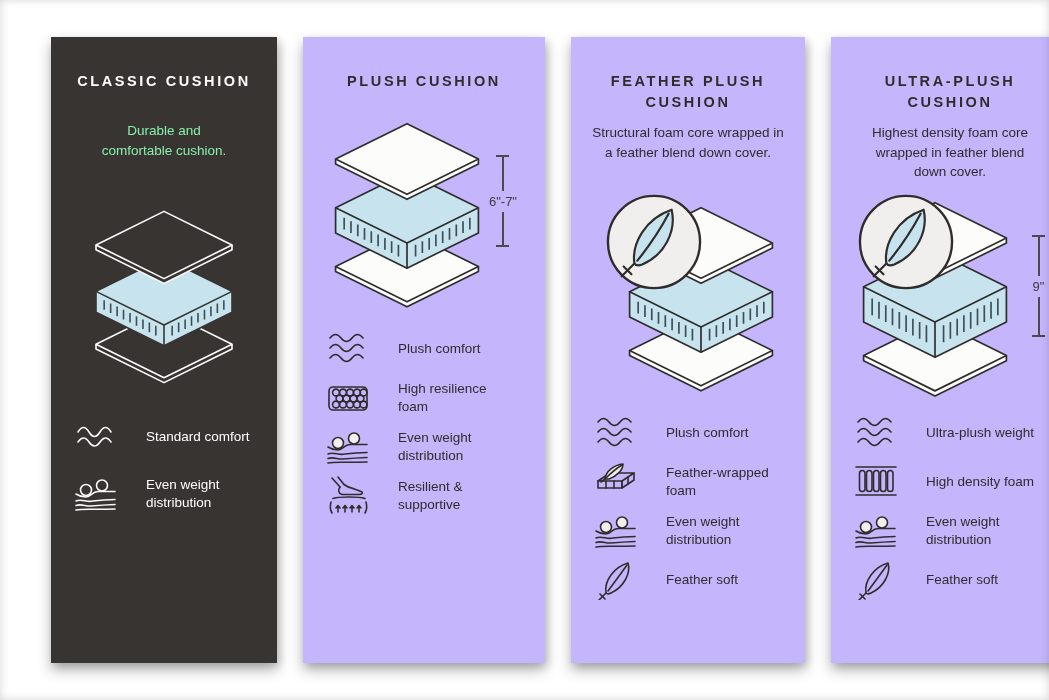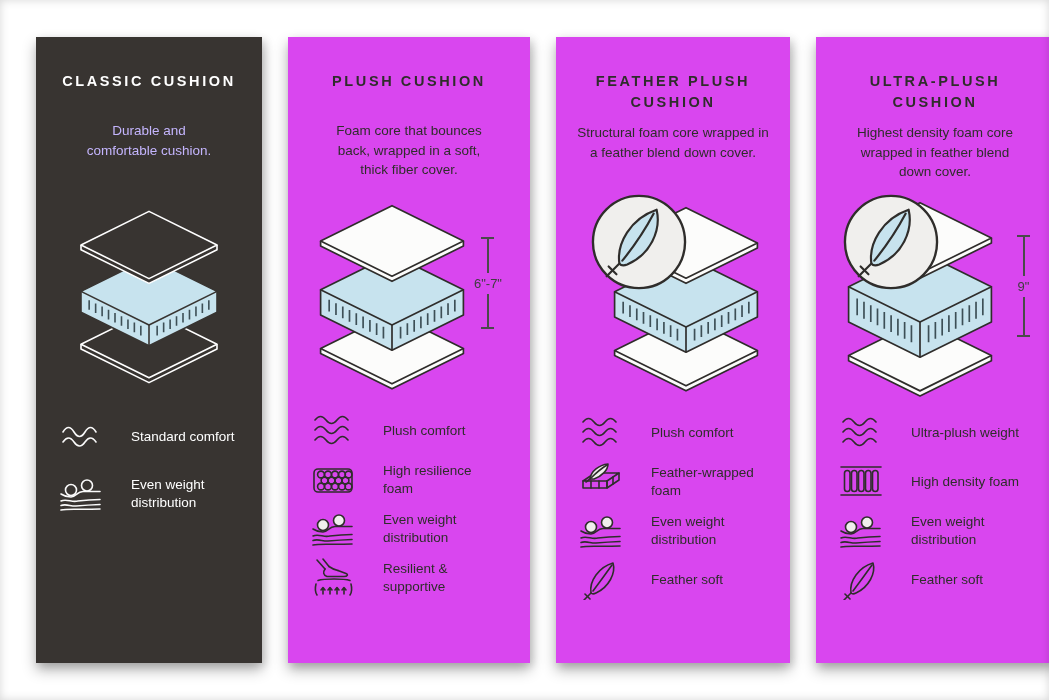--- a/index.html
+++ b/index.html
@@ -3,46 +3,46 @@
 <meta charset="utf-8">
 <style>
   html,body { margin:0; padding:0; }
   body {
     width:1049px; height:700px; background:#ffffff;
     font-family:"Liberation Sans", sans-serif;
     overflow:hidden; position:relative;
   }
   .canvas {
     box-sizing:border-box; width:1049px; height:700px;
-    padding:37px 36px; display:flex; justify-content:space-between; gap:26px;
+    padding:37px 51px; display:flex; justify-content:space-between; gap:26px;
     position:relative;
   }
   .vignette {
     position:absolute; inset:0; pointer-events:none;
     box-shadow: inset 0 0 10px rgba(0,0,0,0.16);
   }
   .card {
     box-sizing:border-box; flex:0 0 226px; height:626px;
     padding:34px 20px 0; display:flex; flex-direction:column; align-items:center;
     box-shadow: 0 7px 13px rgba(0,0,0,0.30), 3px 3px 8px rgba(0,0,0,0.12);
   }
-  .card.light { background:#d946ef; color:#2f2d2b;
+  .card.light { background:#c4b5fd; color:#2f2d2b;
     --ink:#2f2d2b; --slab:#fcfcfb; --box-ink:#2f2d2b; --bg:#f0efed; }
   .card.dark  { background:#383431; color:#ffffff;
     --ink:#ffffff; --slab:#383431; --box-ink:#383431; --bg:#383431; }
 
   .title {
     margin:0; min-height:40px; font-size:14.5px; font-weight:bold;
     letter-spacing:2.6px; line-height:1.45; text-align:center; white-space:pre-line;
   }
   .desc {
     margin:10px 0 0; min-height:72px; font-size:13.5px; line-height:1.45;
     text-align:center; white-space:pre-line;
   }
-  .card.dark .desc { color:#c4b5fd; }
+  .card.dark .desc { color:#86efac; }
 
   .illus {
     position:relative; width:100%; height:210px;
     display:flex; align-items:center; justify-content:center;
   }
   .cushion { width:168px; height:auto; }
   .card.dark .cushion { width:160px; }
   .shift-left  .cushion { margin-right:34px; }
   .shift-right .cushion { margin-left:26px; margin-right:0; }
   .shift-left4 .cushion { margin-right:30px; }
@@ -222,23 +222,20 @@
             </svg>
           </span>
         <span class="flabel">Even weight
 distribution</span>
       </li>
     </ul>
   </section>
 
   <section class="card light">
     <h2 class="title">PLUSH CUSHION</h2>
-    <p class="desc">Foam core that bounces
-back, wrapped in a soft,
-thick fiber cover.</p>
     <div class="illus shift-left">
       <svg class="cushion" viewBox="0 0 200 236" xmlns="http://www.w3.org/2000/svg">
         <path class="slab-fill" d="M15 178 L100 136 L185 178 L185 184 L100 226 L15 184 Z"></path>
         <path class="ln" d="M100 136 L185 178 L100 220 L15 178 Z"></path>
         <path class="ln" d="M15 178 L15 184 L100 226 L185 184 L185 178"></path>
         <path class="blue-fill" d="M15 108 L100 66 L185 108 L185 138 L100 180 L15 138 Z"></path>
         <path class="bln" d="M100 66 L185 108 L100 150 L15 108 Z"></path>
         <path class="bln" d="M15 108 L15 138 L100 180 L185 138 L185 108"></path>
         <path class="bln" d="M100 150 L100 180"></path>
         <path class="hatch" d="M25.2 120 v14 M33.3 124 v14 M41.4 128 v14 M49.4 132 v14 M57.5 136 v14 M65.6 140 v14 M73.7 144 v14 M81.7 148 v14 M89.8 152 v14 M110.2 152 v14 M118.3 148 v14 M126.4 144 v14 M134.4 140 v14 M142.5 136 v14 M150.6 132 v14 M158.7 128 v14 M166.7 124 v14 M174.8 120 v14"></path>

